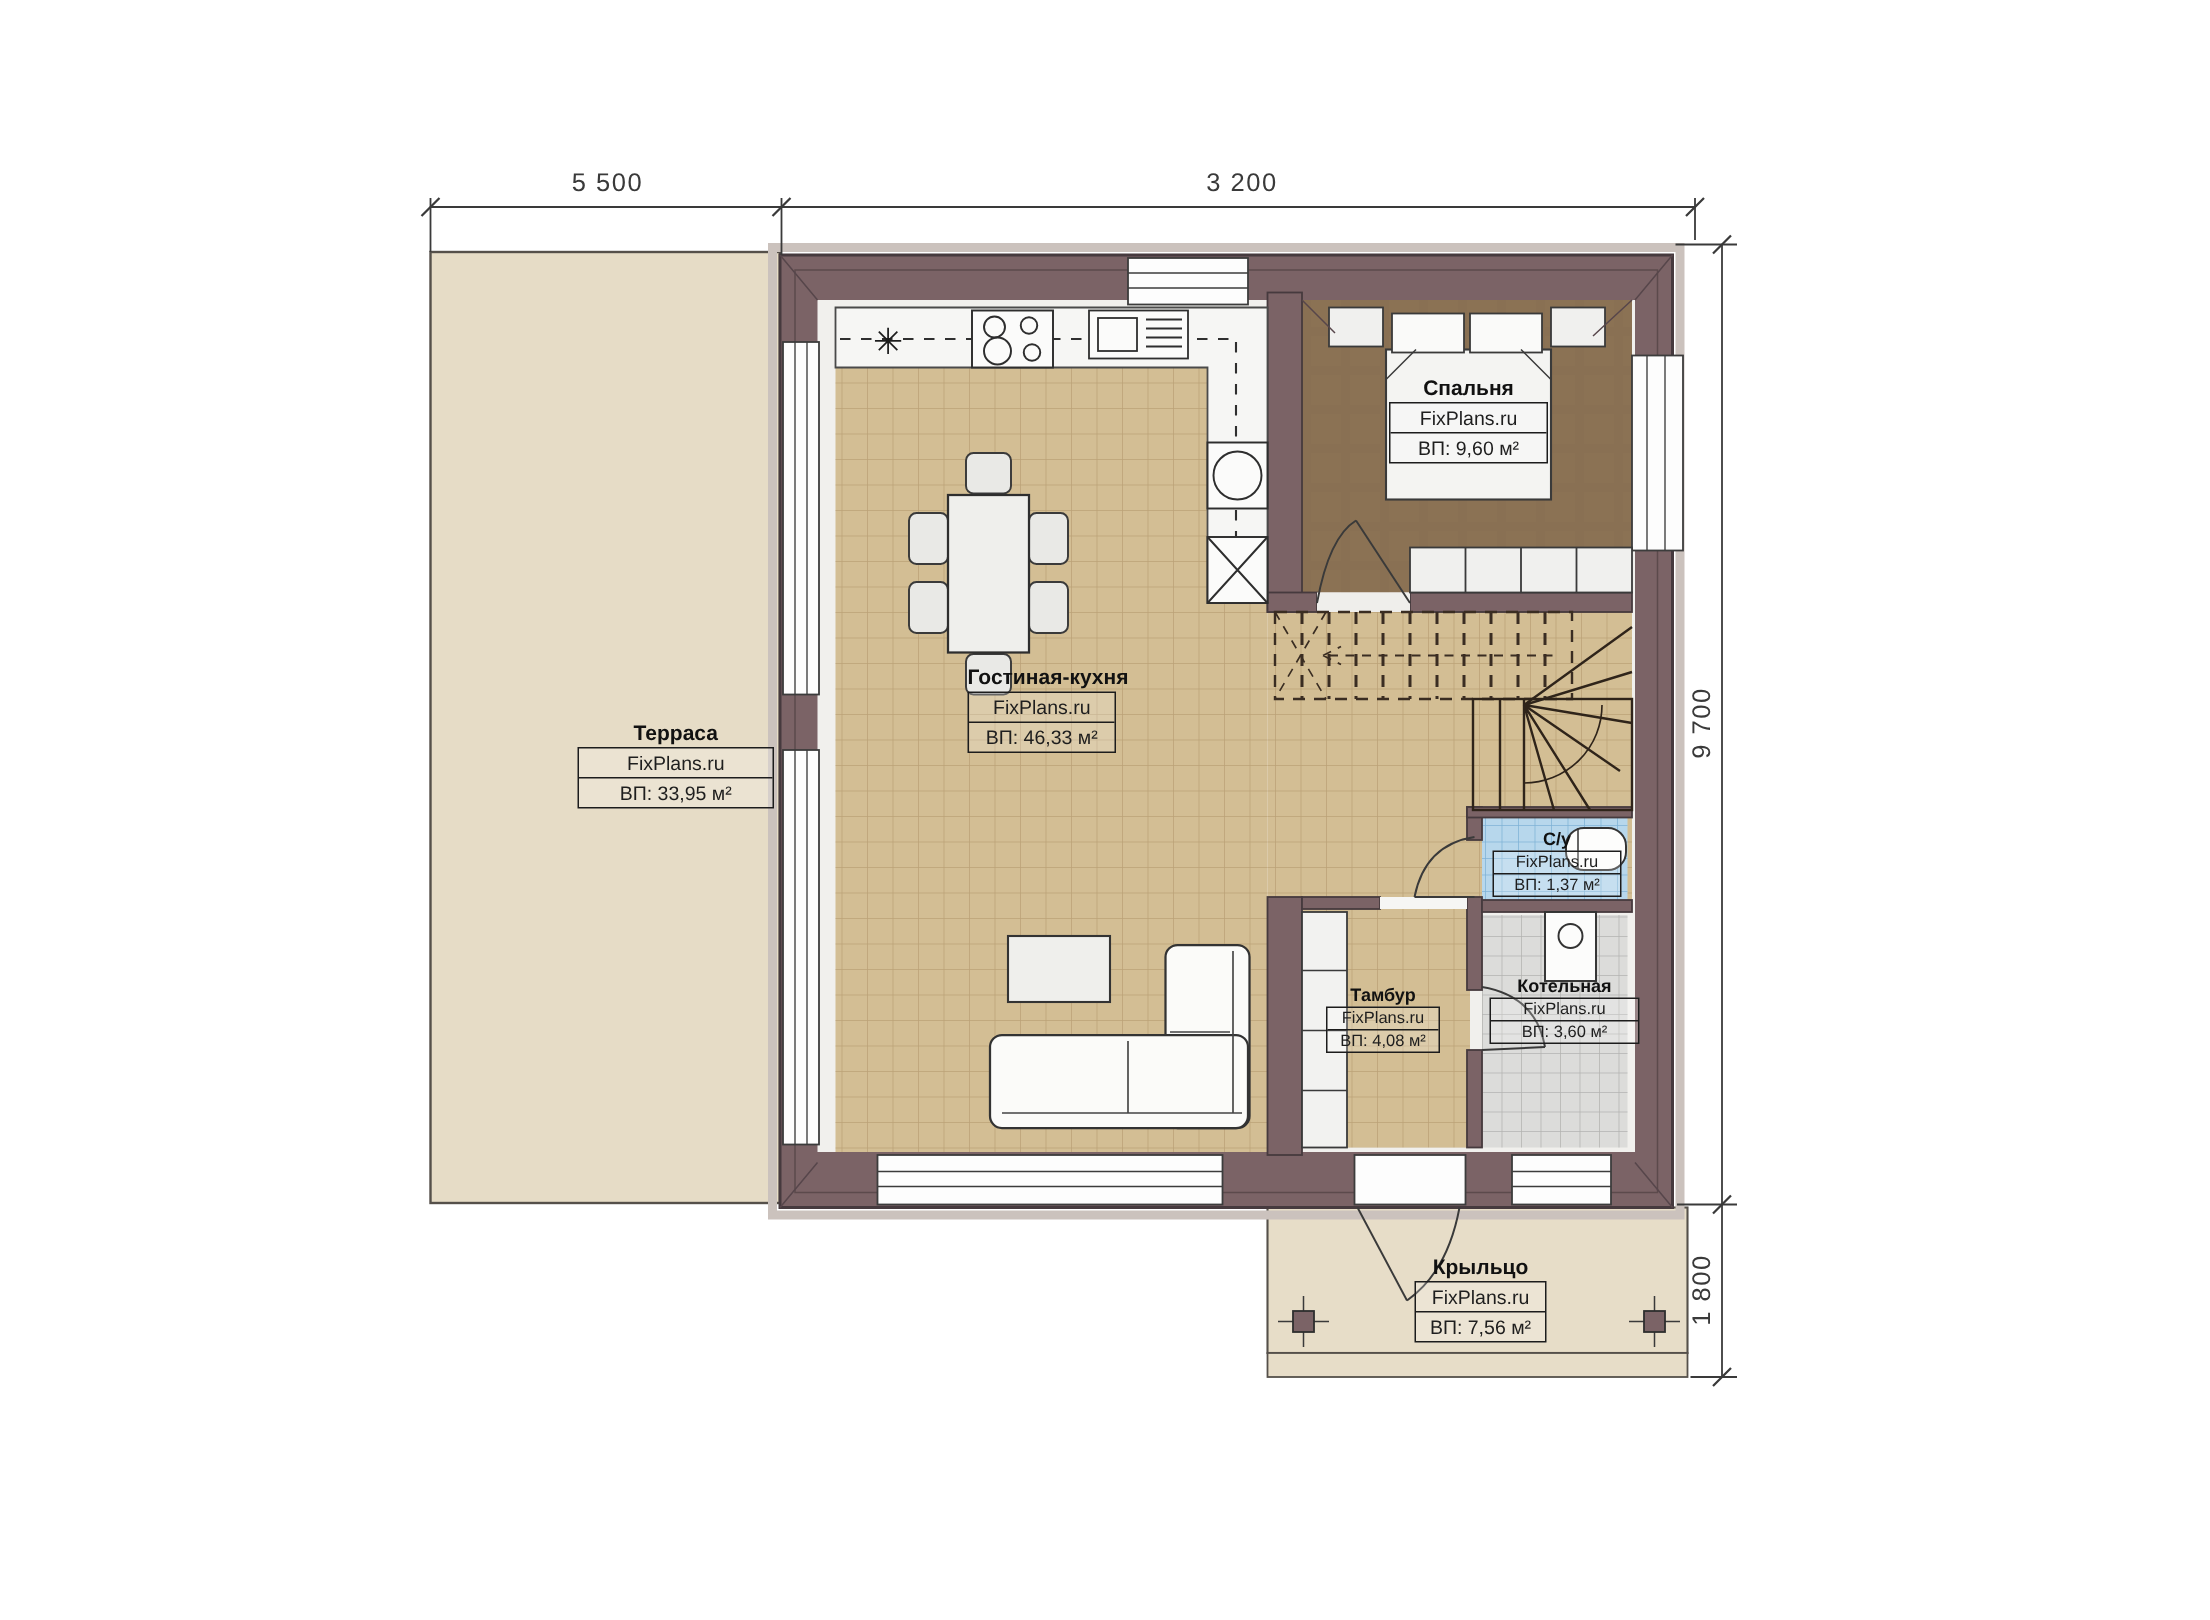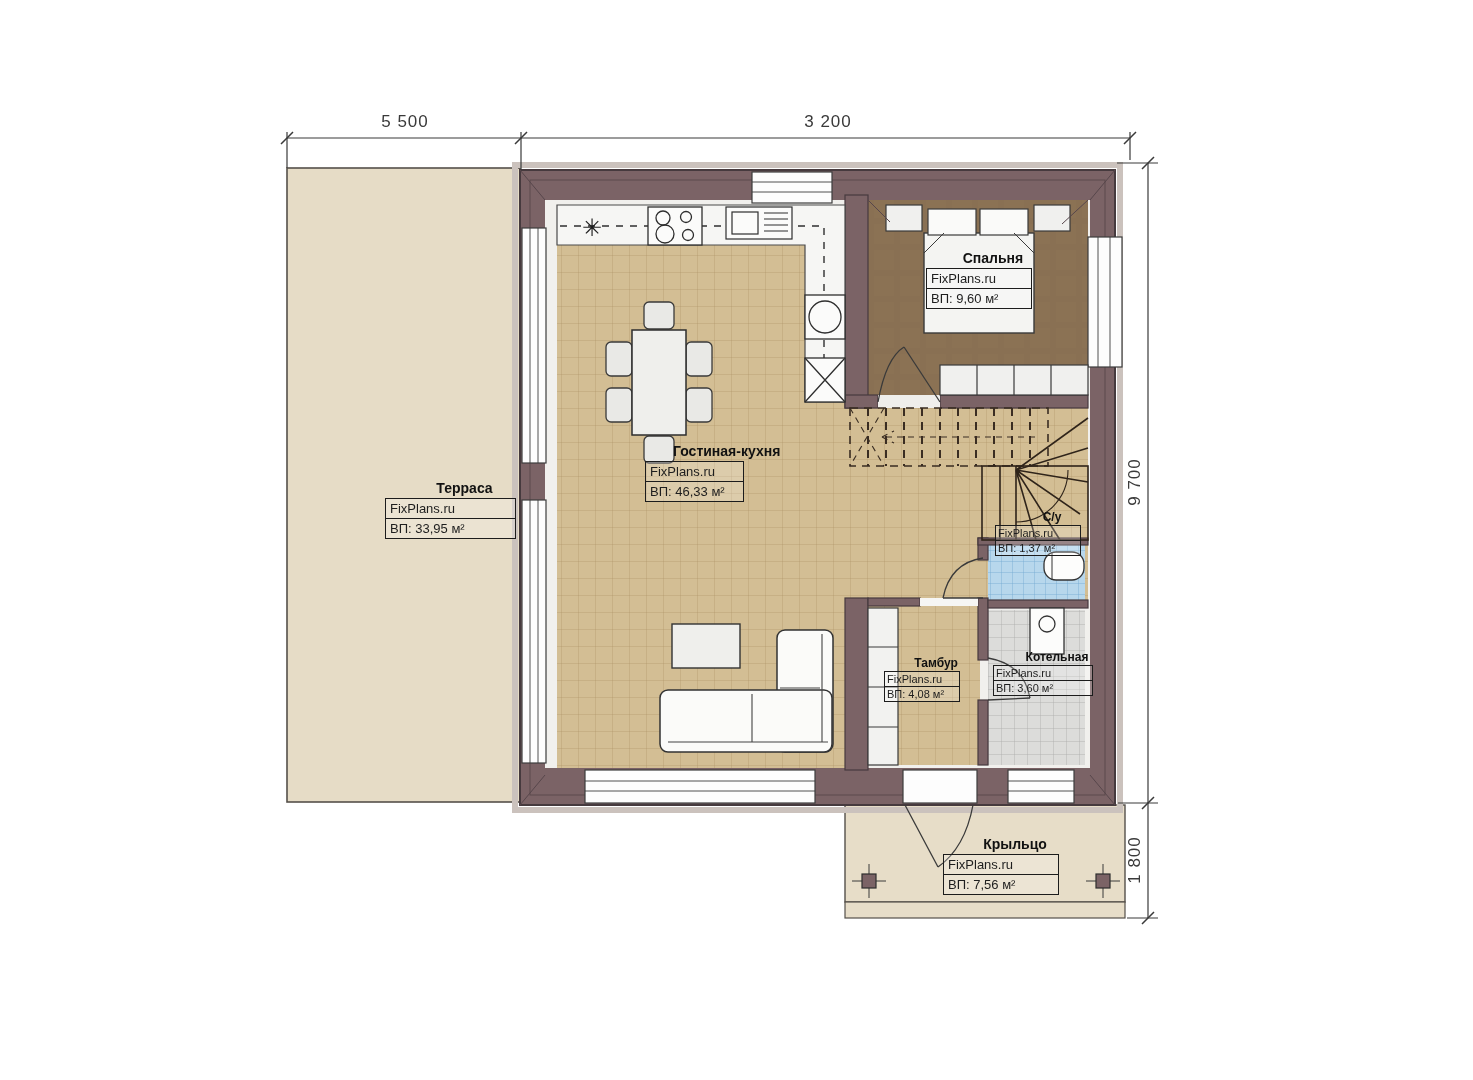--- a/index.html
+++ b/index.html
@@ -9,27 +9,27 @@
   }
   .plan-svg{position:absolute;left:0;top:0;}
   
   .dim{
     position:absolute;font-size:17px;color:#3a3a3a;text-align:center;letter-spacing:1px;
   }
   .dim-rot{transform:rotate(-90deg);transform-origin:center center;}
   
   .room-label{position:absolute;z-index:5;}
   .room-title{
-    font-weight:bold;font-size:14px;color:#111;text-align:center;margin-bottom:2px;white-space:nowrap;margin-left:28px;
+    font-weight:bold;font-size:14px;color:#111;text-align:center;margin-bottom:2px;white-space:nowrap;
   }
   .room-box{
     border:1.6px solid #1c1c1c;background:rgba(255,255,255,0.22);
   }
   .room-box .row{
-    font-size:13px;color:#1e1e1e;padding:2px 4px;white-space:nowrap;
+    font-size:13px;color:#1e1e1e;text-align:center;padding:2px 4px;white-space:nowrap;
   }
   .room-box .row.brand{border-bottom:1.6px solid #1c1c1c;}
   .room-label.small .room-title{font-size:12px;margin-bottom:1px;}
   .room-label.small .room-box .row{font-size:11px;padding:1px 2px;}
   .room-label.small .room-box{border-width:1.3px;}
   .room-label.small .room-box .row.brand{border-bottom-width:1.3px;}
 </style>
 </head>
 <body>
 
@@ -284,21 +284,21 @@
   </div>
 
   <div class="room-label" style="left:926px;top:250px;width:106px">
     <div class="room-title">Спальня</div>
     <div class="room-box">
       <div class="row brand">FixPlans.ru</div>
       <div class="row">ВП: 9,60 м²</div>
     </div>
   </div>
 
-  <div class="room-label small" style="left:995px;top:510px;width:86px">
+  <div class="room-label small" style="left:995px;top:552px;width:86px">
     <div class="room-title">С/у</div>
     <div class="room-box">
       <div class="row brand">FixPlans.ru</div>
       <div class="row">ВП: 1,37 м²</div>
     </div>
   </div>
 
   <div class="room-label small" style="left:884px;top:656px;width:76px">
     <div class="room-title">Тамбур</div>
     <div class="room-box">
@@ -308,21 +308,21 @@
   </div>
 
   <div class="room-label small" style="left:993px;top:650px;width:100px">
     <div class="room-title">Котельная</div>
     <div class="room-box">
       <div class="row brand">FixPlans.ru</div>
       <div class="row">ВП: 3,60 м²</div>
     </div>
   </div>
 
-  <div class="room-label" style="left:943px;top:836px;width:116px">
+  <div class="room-label" style="left:943px;top:836px;width:88px">
     <div class="room-title">Крыльцо</div>
     <div class="room-box">
       <div class="row brand">FixPlans.ru</div>
       <div class="row">ВП: 7,56 м²</div>
     </div>
   </div>
 
 </div>
 
 </body></html>

